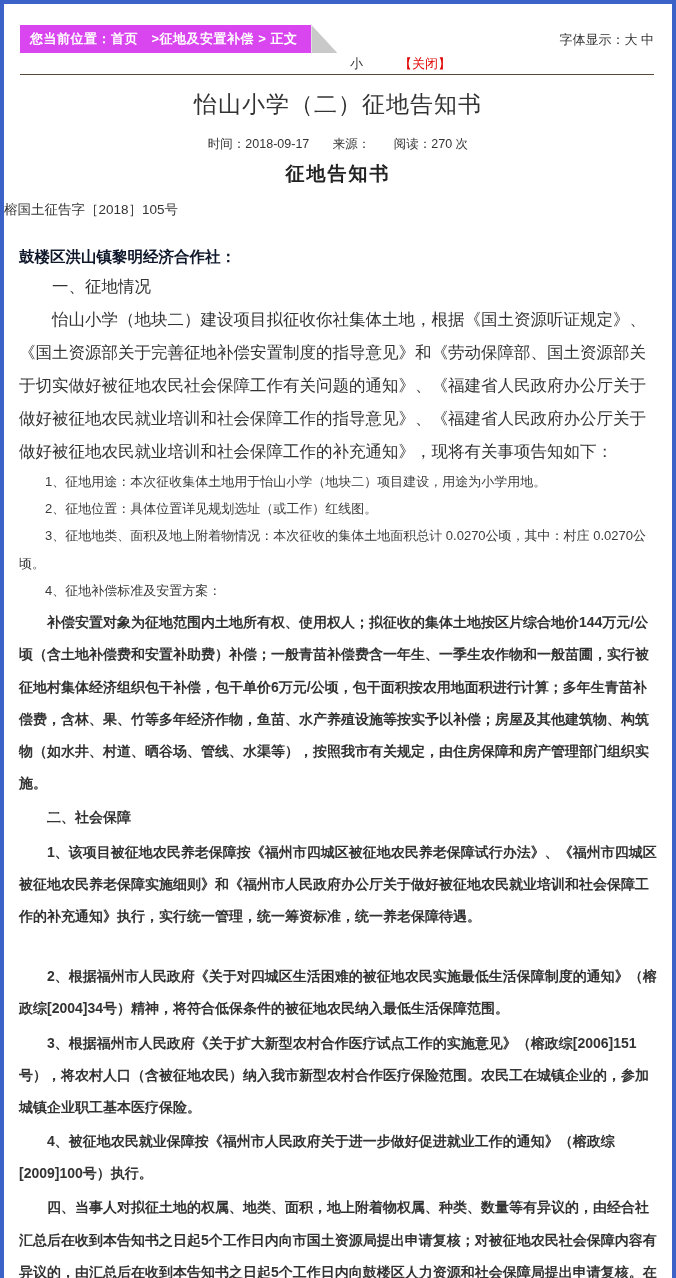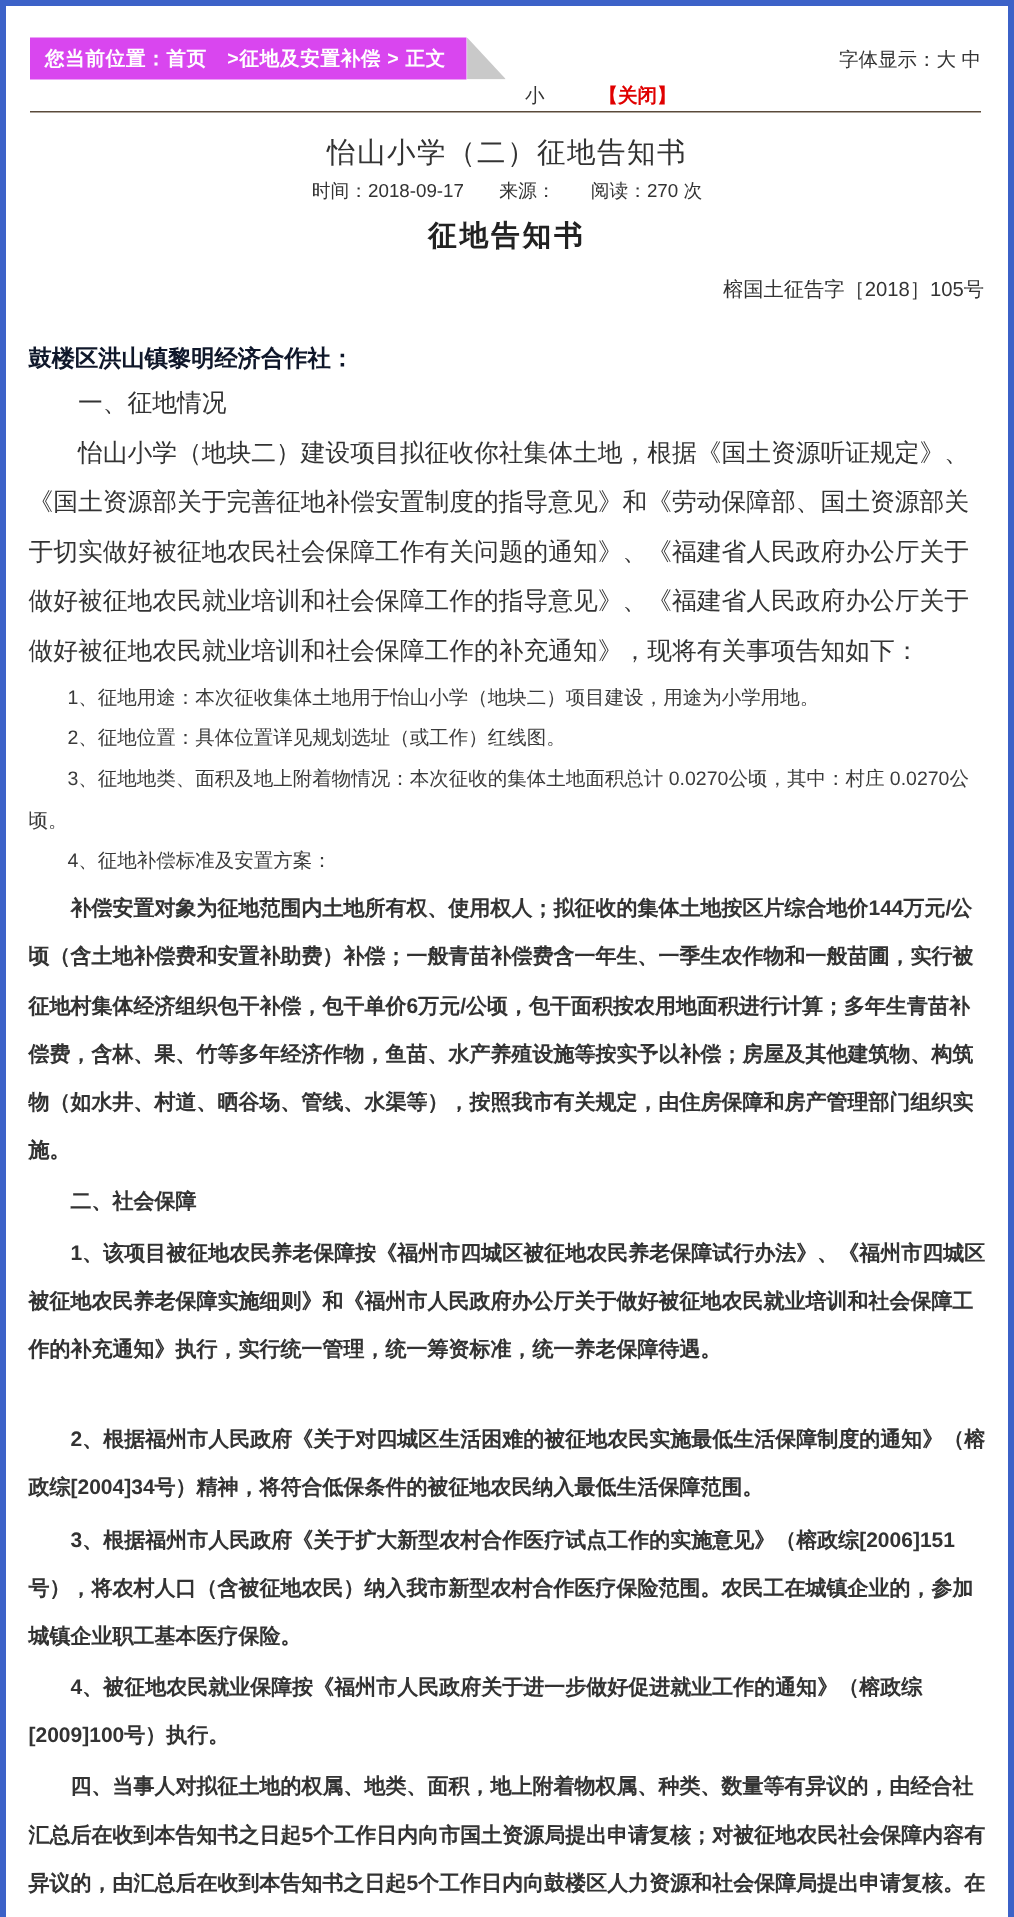--- a/index.html
+++ b/index.html
@@ -20,27 +20,27 @@
     width:26px; background:#c9c9c9;
     clip-path:polygon(0 0, 100% 100%, 0 100%);
   }
   .font-display { margin-left:auto; font-size:13px; color:#333; padding-top:6px; white-space:nowrap; }
   
   .subbar {
     margin:0 18px 0 16px; border-bottom:1px solid #5a4a3a;
     font-size:13px; height:22px; display:flex; align-items:flex-end; padding-bottom:1px;
   }
   .small-link { margin-left:330px; color:#333; cursor:pointer; }
-  .close-link { margin-left:36px; color:#e00000; font-weight:bold; cursor:pointer; }
+  .close-link { margin-left:36px; color:#e00000; font-weight:normal; cursor:pointer; }
   
-  .page-title { text-align:center; font-size:19px; font-weight:normal; color:#333; margin-top:14px; letter-spacing:1px; }
-  .meta { text-align:center; font-size:12.5px; color:#333; margin-top:4px; }
+  .page-title { text-align:center; font-size:23px; font-weight:normal; color:#333; margin-top:14px; letter-spacing:1px; }
+  .meta { text-align:center; font-size:12.5px; color:#333; margin-top:16px; }
   .meta span { margin:0 10px; }
   .doc-title { text-align:center; font-size:19px; font-weight:bold; color:#222; margin-top:8px; letter-spacing:2px; }
-  .doc-number { text-align:right; font-size:13.5px; color:#333; padding-right:16px; margin-top:14px; }
+  .doc-number { font-size:13.5px; color:#333; padding-right:16px; margin-top:14px; }
   
   .article-body { padding:0 15px; margin-top:26px; }
   .addressee { font-size:15.5px; font-weight:bold; color:#0f172a; line-height:1.6; }
   .p { text-indent:2em; color:#333; }
   .p-lg { font-size:16.5px; line-height:2.0; }
   .p-sm { font-size:13px; line-height:2.1; color:#3a3a3a; }
   .p-md { font-size:14px; line-height:2.3; font-weight:600; color:#333; margin-top:2px; }
   .p-gap { margin-bottom:28px; }
 </style>
 </head>

